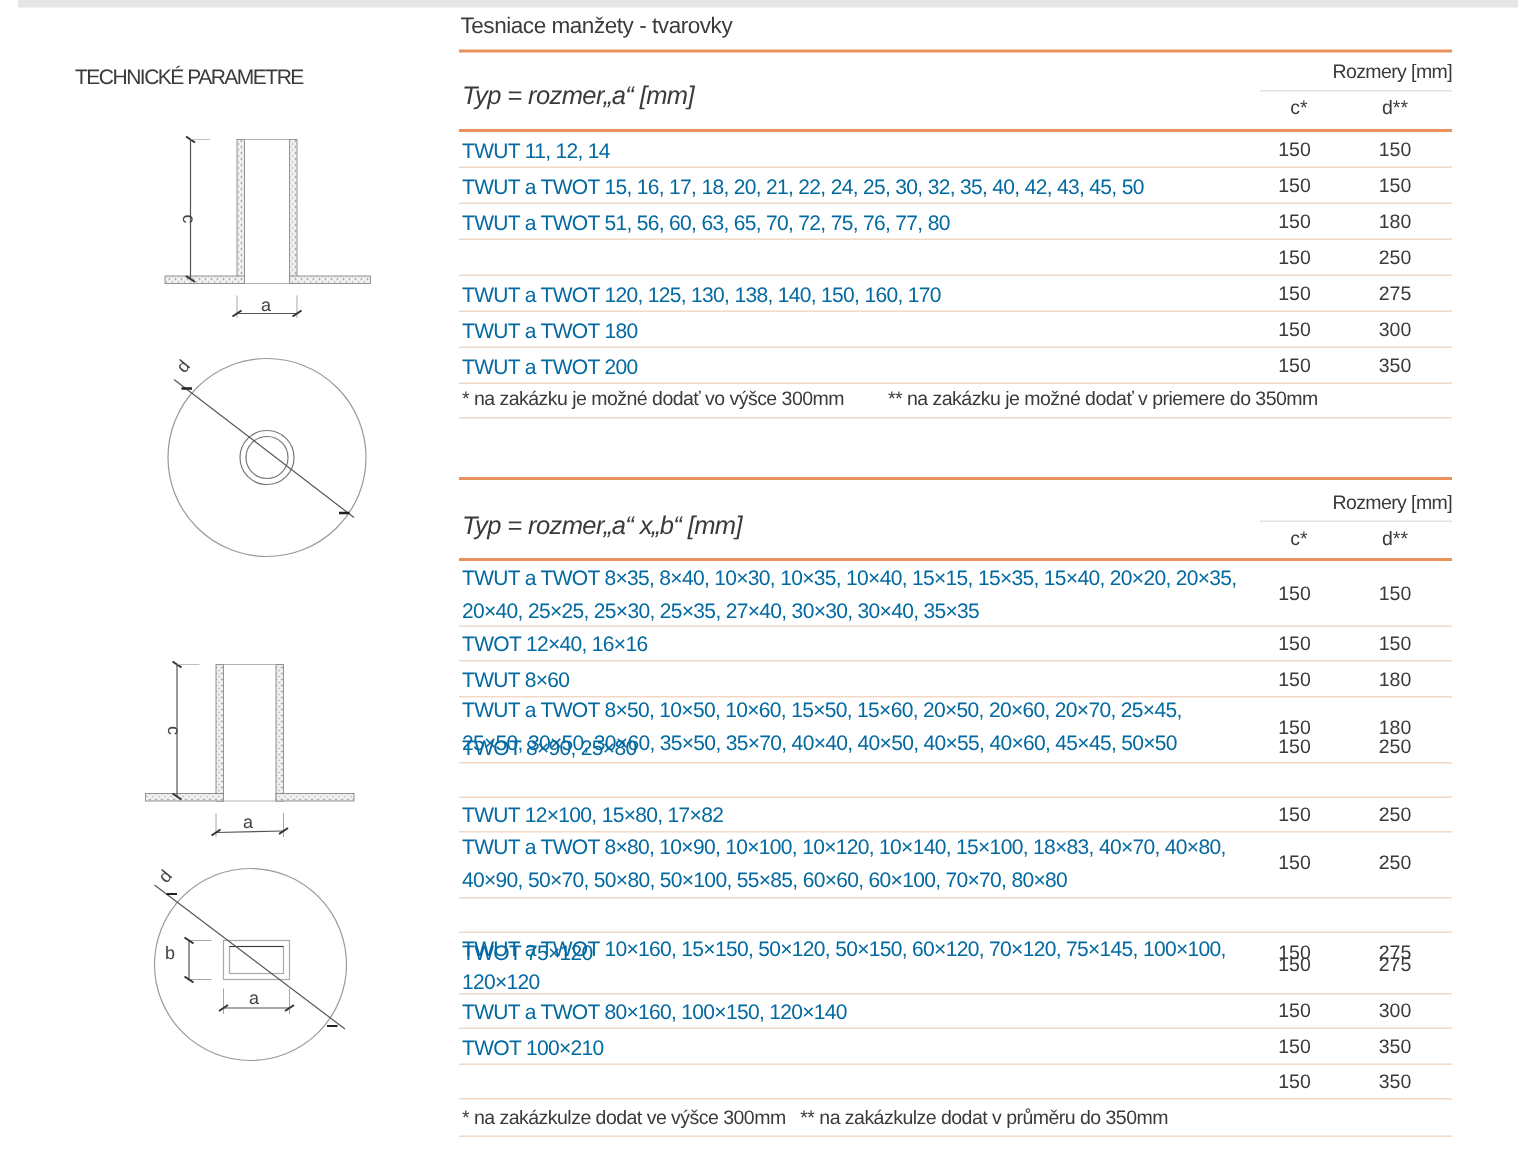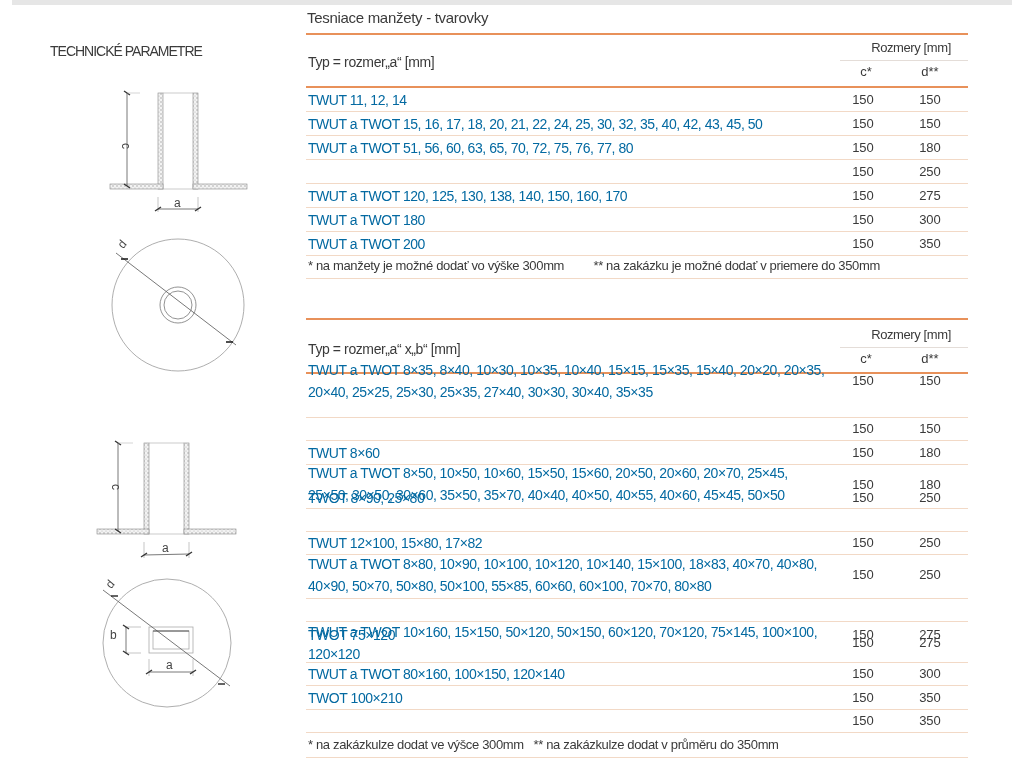--- a/index.html
+++ b/index.html
@@ -9,22 +9,22 @@
     font-family: "Liberation Sans", sans-serif;
   }
   .topbar { position: absolute; left: 12px; top: 0; width: 1000px; height: 5px; background: #e6e6e6; }
   .page-title { position: absolute; left: 307px; top: 9px; font-size: 15px; letter-spacing: -0.3px; color: #3b3b3b; }
   .tech-title { position: absolute; left: 50px; top: 43px; font-size: 14px; letter-spacing: -1px; color: #3b3b3b; }
 
   .tbl { position: absolute; left: 306px; width: 662px; }
   .rule-thick { position: absolute; left: 0; width: 662px; height: 2px; background: #e8915a; }
   .rule-thin { position: absolute; left: 0; width: 662px; height: 1px; background: #f2d9c6; }
   .subdiv { position: absolute; left: 534px; width: 128px; height: 1px; background: #e4ddd8; }
-  .hdr-type { position: absolute; left: 2px; font-size: 14px; letter-spacing: -0.4px; }
-  .hdr-rozmery { position: absolute; left: 548px; width: 114px; text-align: center; font-size: 13px; letter-spacing: -0.4px; }
+  .hdr-type { position: absolute; left: 2px; font-size: 17px; letter-spacing: -0.4px; font-style: italic; }
+  .hdr-rozmery { position: absolute; left: 548px; width: 114px; text-align: right; font-size: 13px; letter-spacing: -0.4px; }
   .hdr-c { position: absolute; left: 540px; width: 40px; text-align: center; font-size: 13px; }
   .hdr-d { position: absolute; left: 604px; width: 40px; text-align: center; font-size: 13px; }
 
   .row { position: absolute; left: 0; width: 662px; }
   .row .type { position: absolute; left: 2px; top: 0; width: 520px; font-size: 14px; line-height: 22px; letter-spacing: -0.45px; color: #0369a1; }
   .row .c, .row .d { position: absolute; width: 40px; text-align: center; font-size: 13px; color: #3a3a3a; }
   .row .c { left: 537px; }
   .row .d { left: 604px; }
   .note { position: absolute; left: 2px; font-size: 13px; letter-spacing: -0.35px; white-space: pre; color: #3a3a3a; }
 
@@ -161,40 +161,41 @@
     <div class="c" style="top:3px">150</div>
     <div class="d" style="top:3px">300</div>
   </div>
   <div class="rule-thin" style="top:231px"></div>
   <div class="row" style="top:233px;height:24px">
     <div class="type">TWUT a TWOT 200</div>
     <div class="c" style="top:3px">150</div>
     <div class="d" style="top:3px">350</div>
   </div>
   <div class="rule-thin" style="top:255px"></div>
-  <div class="note" style="top:258px">* na manžety je možné dodať vo výške 300mm         ** na zakázku je možné dodať v priemere do 350mm</div>
+  <div class="note" style="top:258px">* na zakázku je možné dodať vo výšce 300mm         ** na zakázku je možné dodať v priemere do 350mm</div>
   <div class="rule-thin" style="top:278px"></div>
 </div>
 
 <div class="tbl" style="top:0;">
   <div class="rule-thick" style="top:318px"></div>
   <div class="hdr-type" style="top:341px">Typ = rozmer„a“ x„b“  [mm]</div>
   <div class="hdr-rozmery" style="top:327px">Rozmery [mm]</div>
   <div class="subdiv" style="top:347px"></div>
   <div class="hdr-c" style="top:351px">c*</div>
   <div class="hdr-d" style="top:351px">d**</div>
   <div class="rule-thick" style="top:372px"></div>
 
-  <div class="row" style="top:359px;height:27px">
+  <div class="row" style="top:374px;height:27px">
     <div class="type">TWUT a TWOT 8×35, 8×40, 10×30, 10×35, 10×40, 15×15, 15×35, 15×40, 20×20, 20×35, 20×40, 25×25, 25×30, 25×35, 27×40, 30×30, 30×40, 35×35</div>
     <div class="c" style="top:14px">150</div>
     <div class="d" style="top:14px">150</div>
   </div>
   <div class="rule-thin" style="top:417px"></div>
   <div class="row" style="top:418px;height:23px">
+    <div class="type">TWOT 12×40, 16×16</div>
     <div class="c" style="top:3px">150</div>
     <div class="d" style="top:3px">150</div>
   </div>
   <div class="rule-thin" style="top:440px"></div>
   <div class="row" style="top:442px;height:23px">
     <div class="type">TWUT 8×60</div>
     <div class="c" style="top:3px">150</div>
     <div class="d" style="top:3px">180</div>
   </div>
   <div class="rule-thin" style="top:464px"></div>

